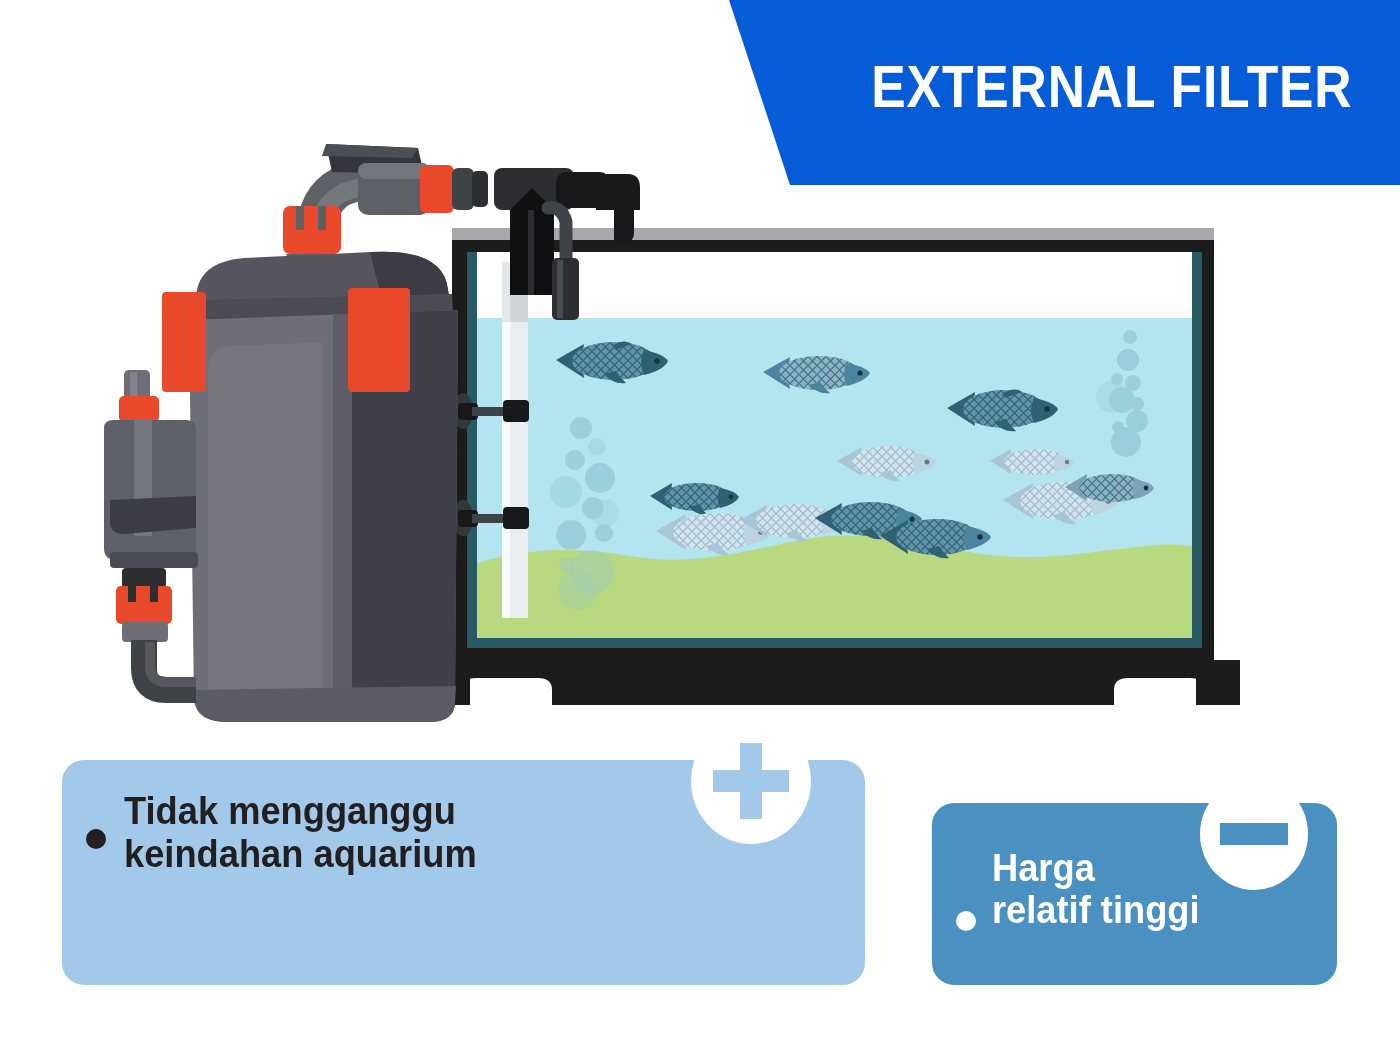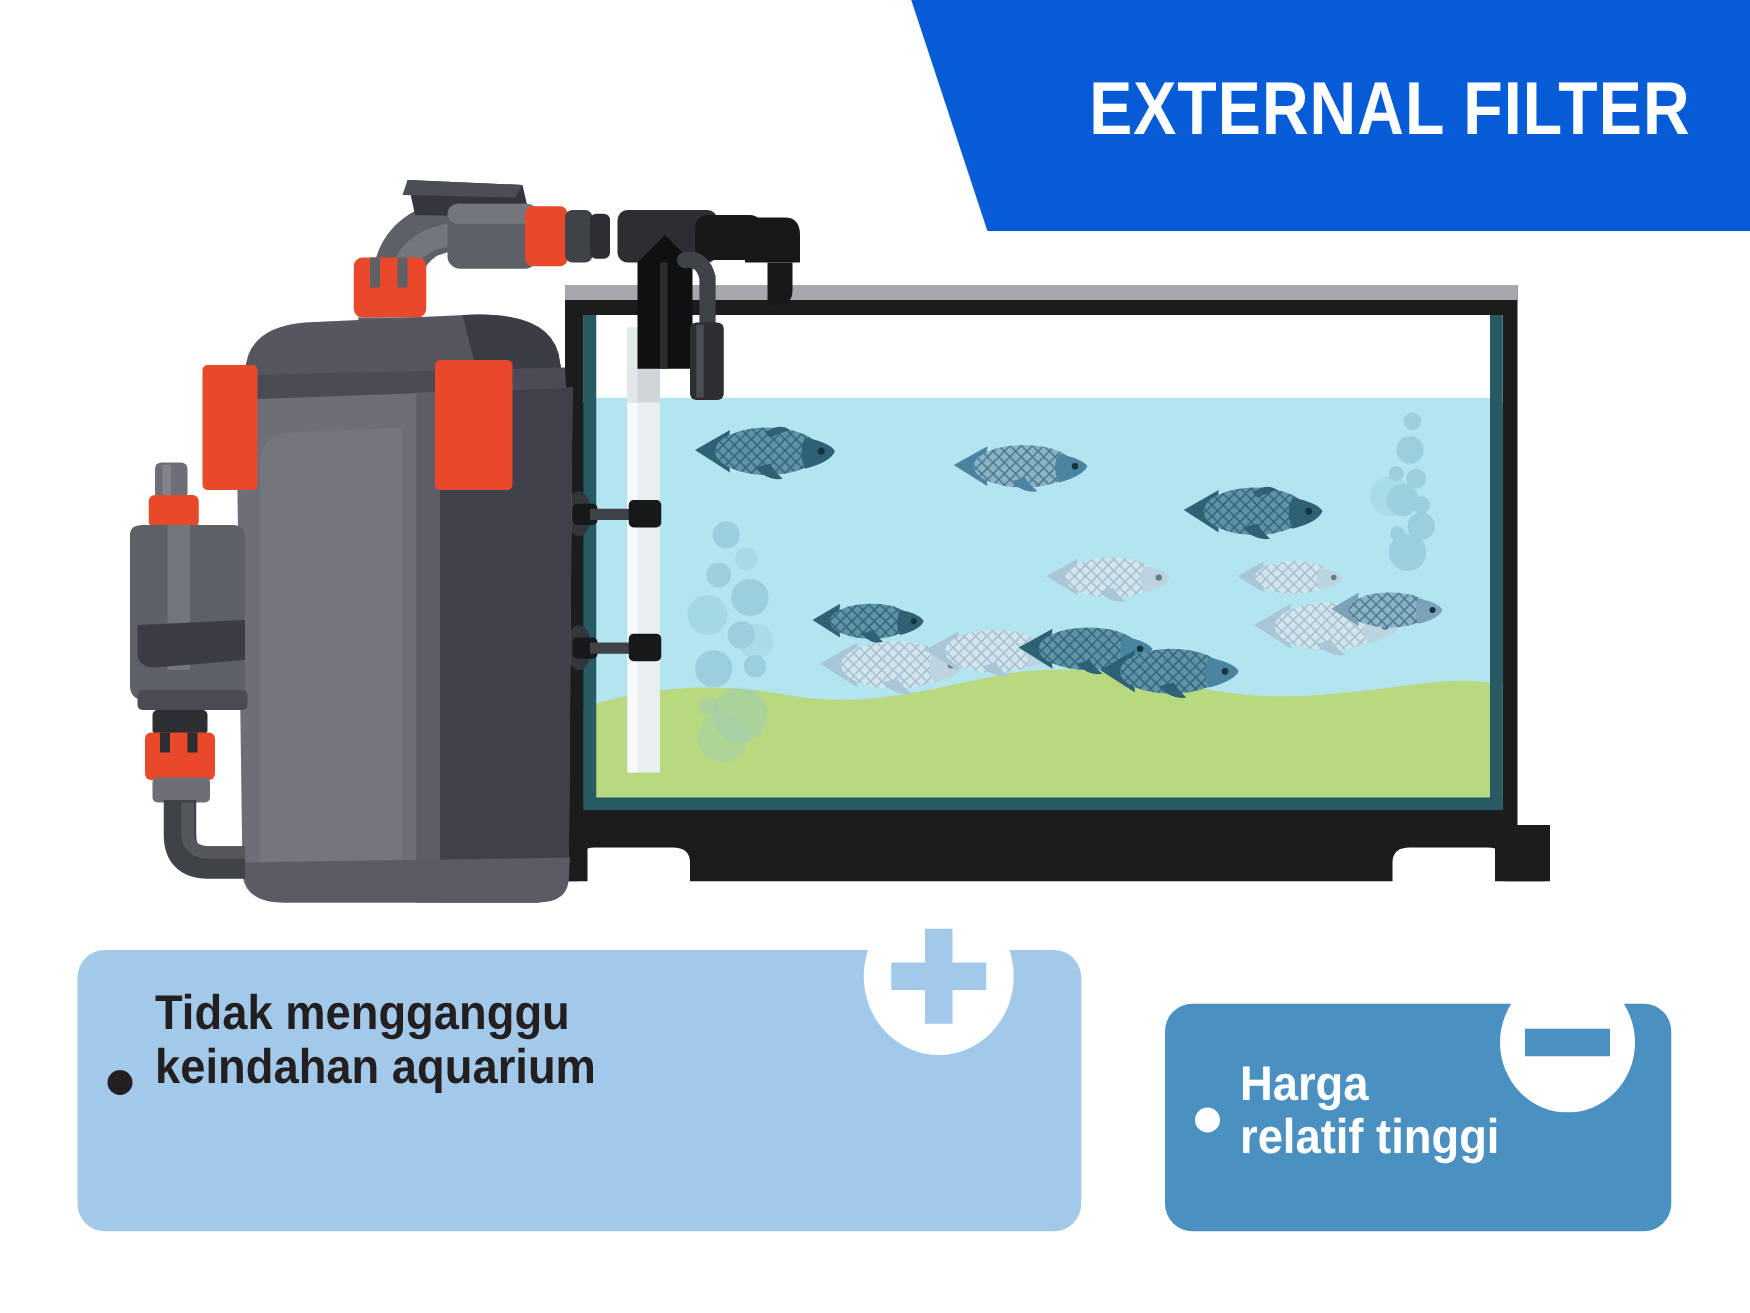--- a/index.html
+++ b/index.html
@@ -54,21 +54,21 @@
     top: 760px;
     width: 803px;
     height: 225px;
     background: #a3c9ea;
     border-radius: 22px;
     box-sizing: border-box;
     padding: 30px 30px 0 24px;
   }
   .pros-item {
     display: flex;
-    align-items: flex-end;
+    align-items: center;
     margin-bottom: 16px;
   }
   .pros-bullet {
     width: 20px;
     height: 20px;
     border-radius: 50%;
     background: #231f20;
     margin-top: 12px;
     margin-right: 18px;
     flex: 0 0 auto;
@@ -91,21 +91,21 @@
     top: 803px;
     width: 405px;
     height: 182px;
     background: #4a90c0;
     border-radius: 22px;
     box-sizing: border-box;
     padding: 44px 20px 0 24px;
   }
   .cons-item {
     display: flex;
-    align-items: center;
+    align-items: flex-end;
   }
   .cons-bullet {
     width: 20px;
     height: 20px;
     border-radius: 50%;
     background: #ffffff;
     margin-top: 14px;
     margin-right: 16px;
     flex: 0 0 auto;
   }

